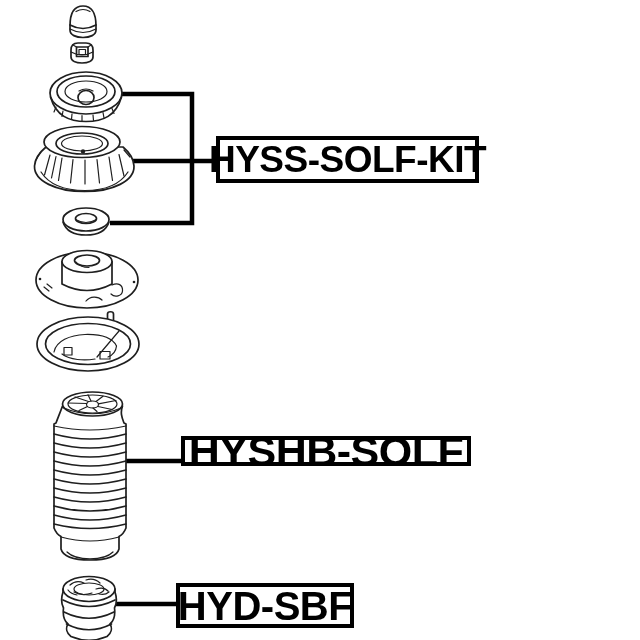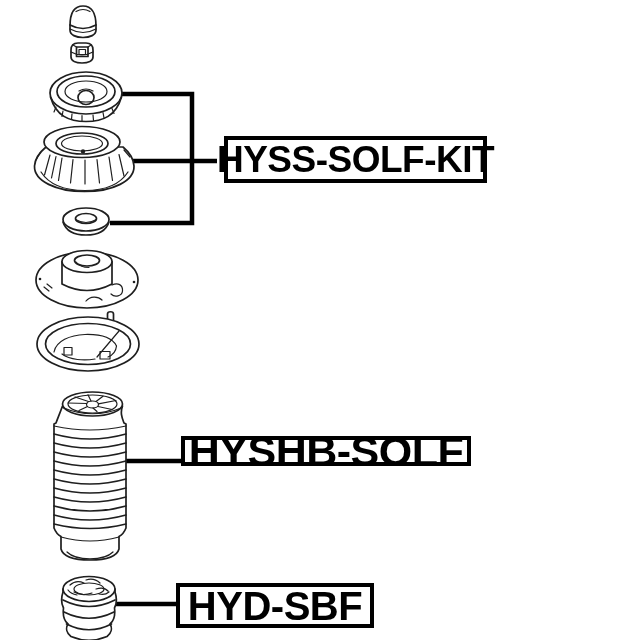--- a/index.html
+++ b/index.html
@@ -51,23 +51,23 @@
     background: #ffffff;
     color: #000000;
     display: flex;
     align-items: center;
     justify-content: center;
     font-weight: bold;
     line-height: 1;
     white-space: nowrap;
     letter-spacing: -0.5px;
   }
-  #label-kit  { left: 224px; top: 136px; width: 263px; height: 47px; font-size: 37px; }
+  #label-kit  { left: 216px; top: 136px; width: 263px; height: 47px; font-size: 37px; }
   #label-boot { left: 181px; top: 436px; width: 290px; height: 30px; font-size: 43px; }
-  #label-bump { left: 176px; top: 583px; width: 198px; height: 45px; font-size: 40px; }
+  #label-bump { left: 176px; top: 583px; width: 178px; height: 45px; font-size: 40px; }
 </style>
 </head>
 <body>
 
 <div id="stage">
 
   <svg id="drawing" width="640" height="640" viewBox="0 0 640 640">
 
     <g>
       <path class="leader" d="M118,94 L192,94 M192,91.8 L192,225.2 M192,223 L110,223 M128,161 L217,161"></path>

